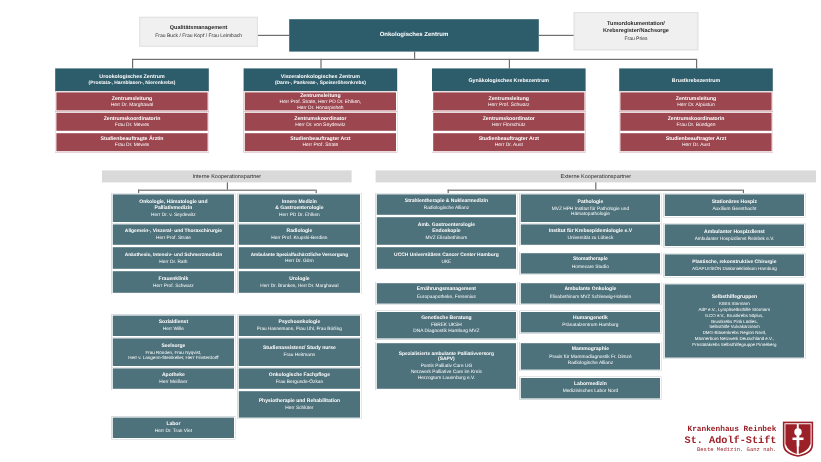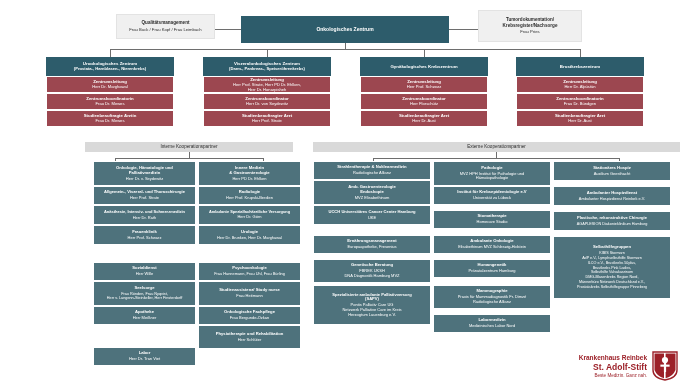--- a/index.html
+++ b/index.html
@@ -35,21 +35,21 @@
   .slate{background:#4e727c;color:#ffffff;border:1px solid #ffffff;}
   .bandgrey{background:#d9d9d9;color:#2d2d2d;}
 
   
   .ln{position:absolute;background:#6e6e6e;}
   .lnh{height:1px;}
   .lnv{width:1px;}
 
   
   .logo{position:absolute;right:6px;bottom:4px;display:flex;align-items:center;gap:5px;}
-  .logo-txt{text-align:right;line-height:1.25;}
+  .logo-txt{text-align:right;line-height:1.25;font-family:Liberation Mono, monospace;}
   .logo-l1{font-weight:bold;font-size:6.5px;color:#9c2028;}
   .logo-l2{font-weight:bold;font-size:8.5px;color:#9c2028;}
   .logo-l3{font-size:4.6px;color:#9c2028;}
   .crest{width:26px;height:30px;position:relative;}
 </style>
 </head>
 <body>
 
 <div class="stage">
 

